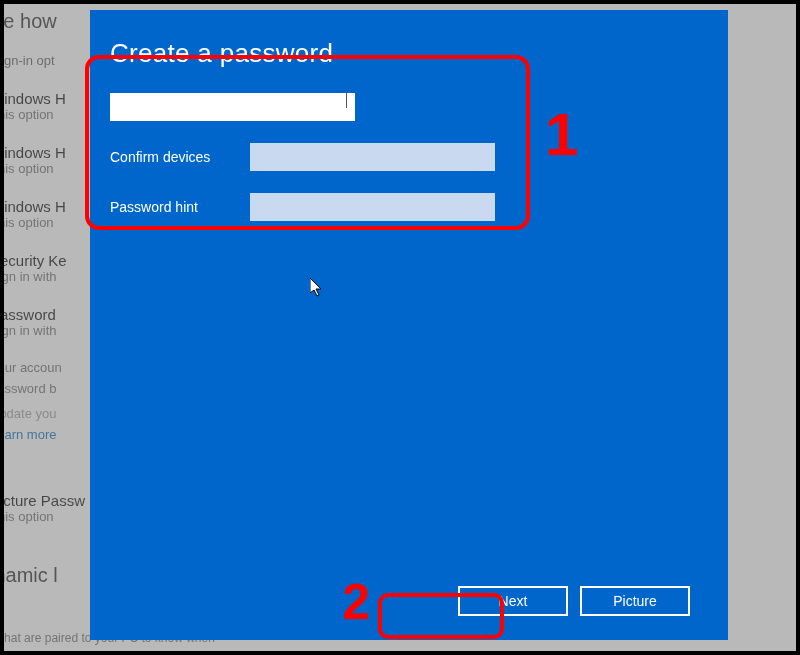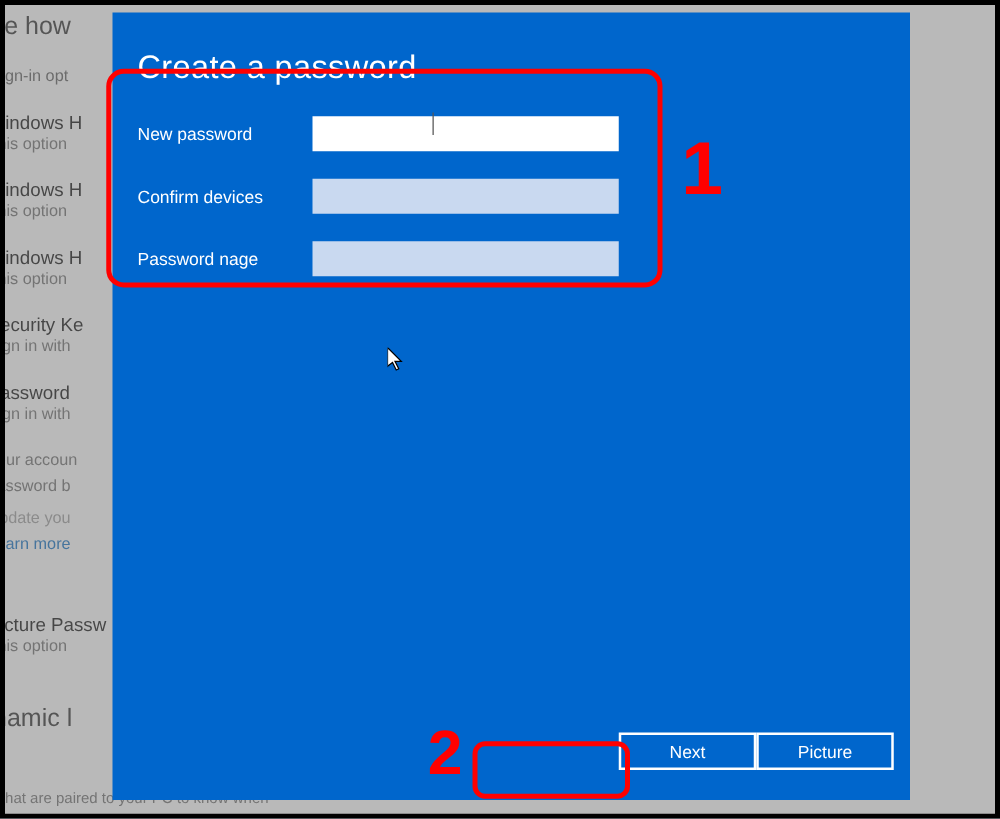--- a/index.html
+++ b/index.html
@@ -138,23 +138,23 @@
       background: #ffffff;
       color: #000;
     }
     .form-input.inactive {
       background: #c9d9f0;
       color: #000;
     }
     .buttons {
       position: absolute;
       bottom: 24px;
-      right: 13px;
+      right: 38px;
       display: flex;
-      gap: 0;
+      gap: 12px;
     }
     .btn {
       width: 110px;
       height: 30px;
       background: transparent;
       border: 2px solid #fff;
       color: #fff;
       font-size: 14px;
       cursor: pointer;
       display: flex;
@@ -261,31 +261,30 @@
   </div>
   <div class="bg-footer">dows can use devices that are paired to your PC to know when</div>
 </div>
 
 <div class="bg-overlay"></div>
 
 <div class="dialog">
   <h1 class="dialog-title">Create a password</h1>
 
   <div class="form-row">
-    <div class="form-label">New password</div>
     <input type="password" class="form-input active" value="" style="">
   </div>
 
   <div class="form-row">
     <div class="form-label">Confirm devices</div>
     <input type="password" class="form-input inactive" value="" style="">
   </div>
 
   <div class="form-row">
-    <div class="form-label">Password nage</div>
+    <div class="form-label">Password hint</div>
     <input type="text" class="form-input inactive" value="" style="">
   </div>
 
   <div class="text-cursor"></div>
 
   <div class="buttons">
     <button class="btn">Next</button>
     <button class="btn">Picture</button>
   </div>
 </div>

